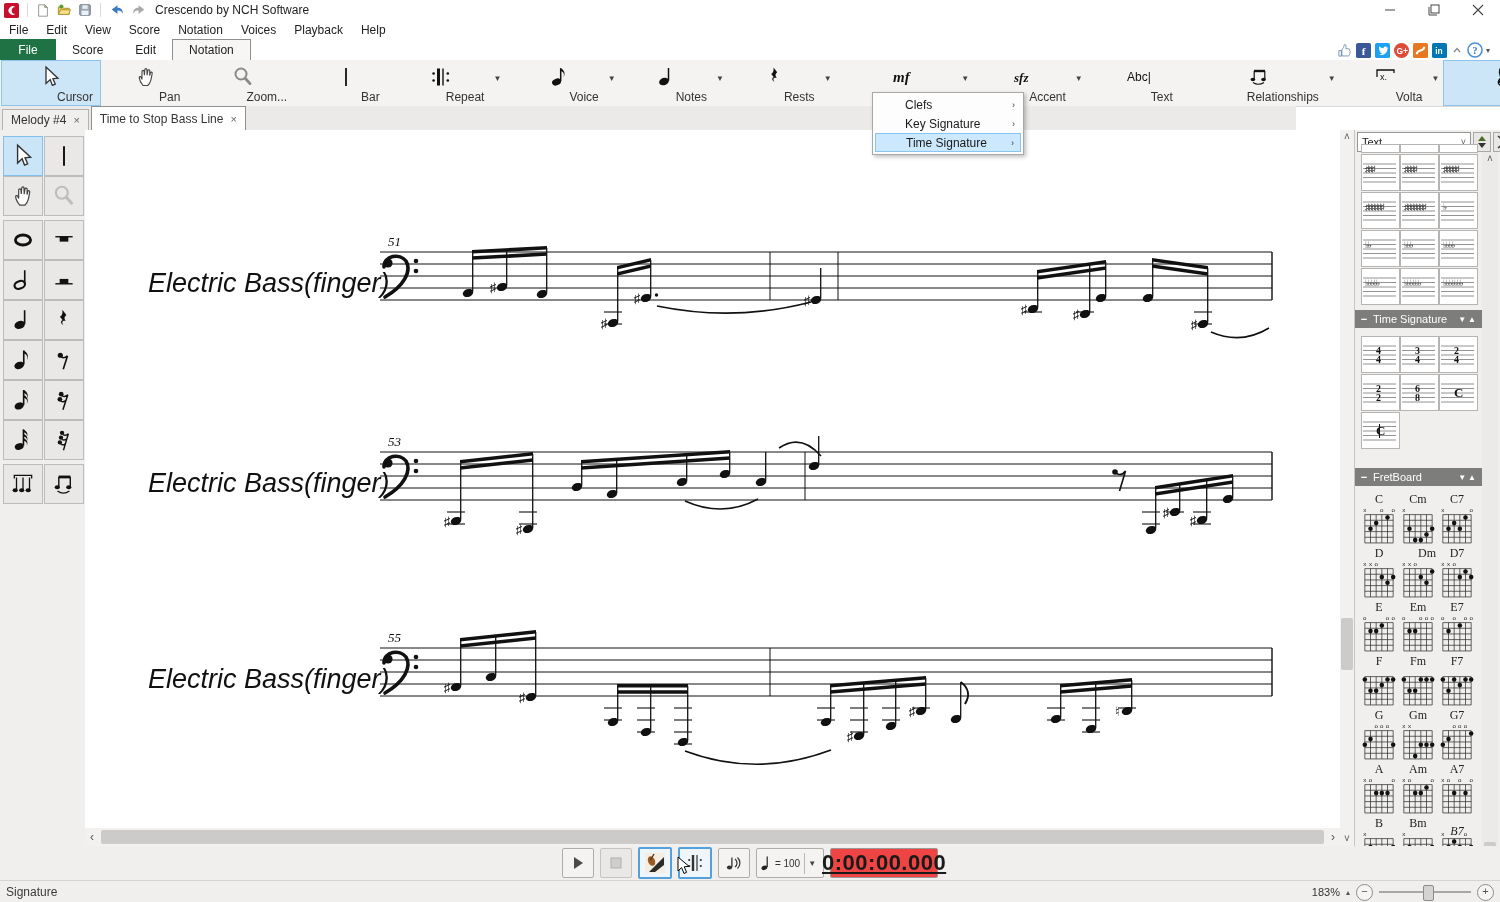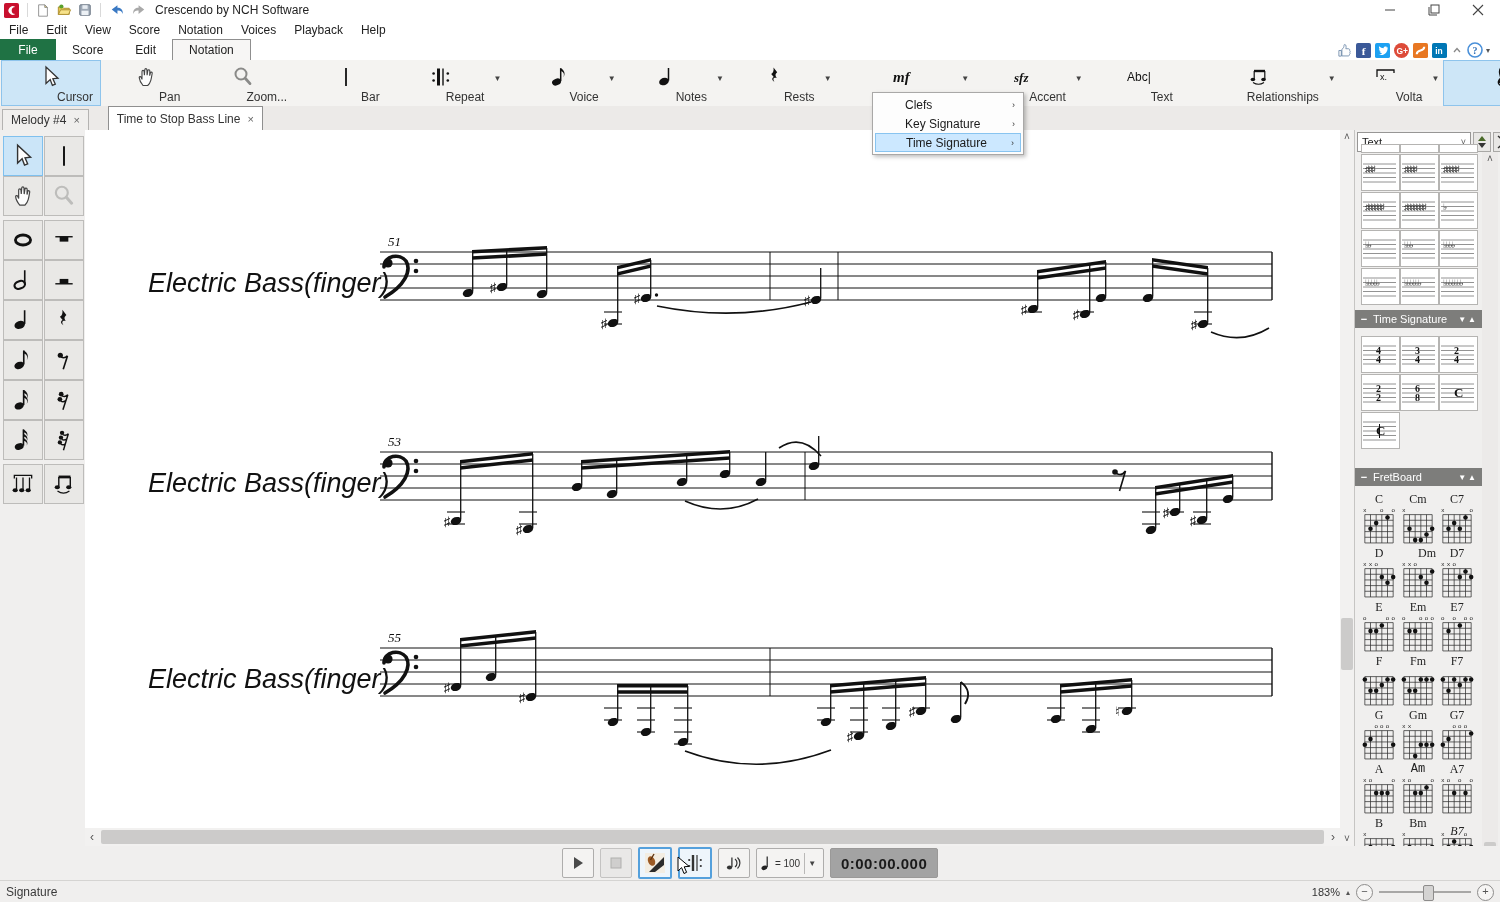--- a/index.html
+++ b/index.html
@@ -26,21 +26,21 @@
   
   .toolbar{position:absolute;left:0;top:60px;width:1500px;height:46px;background:#f4f3f1;border-bottom:1px solid #d8d7d5;display:flex;align-items:stretch;}
   .tbtn{display:flex;flex-direction:column;align-items:center;justify-content:flex-start;padding:3px 7px 1px 7px;margin:1px 1px;border:1px solid transparent;}
   .tbtn .ticon{height:26px;display:flex;align-items:center;justify-content:center;}
   .tbtn .tlabel{font-size:12px;color:#333;white-space:nowrap;margin-left:48px;}
   .tbtn.selected{background:#cde6f7;border:1px solid #8ec4ec;}
   .tbtn-wrap{display:flex;align-items:center;}
   .dd{font-size:8px;color:#444;margin:0 3px 10px 0;}
   .tsep{width:1px;background:#c9c8c6;margin:2px 4px;}
   
-  .tabbar{position:absolute;left:0;top:106px;width:1500px;height:24px;background:#eceae8;display:flex;align-items:flex-end;gap:17px;}
+  .tabbar{position:absolute;left:0;top:106px;width:1296px;height:24px;background:#eceae8;display:flex;align-items:flex-end;}
   .dtab{height:20px;display:flex;align-items:center;padding:0 8px;margin-left:2px;background:#f0efed;border:1px solid #b4b3b1;border-bottom:none;font-size:12px;color:#333;}
   .dtab.active{background:#fff;height:23px;border-color:#8f8f8f;}
   .dtab .x{margin-left:7px;color:#666;font-size:11px;}
   
   .toolbox{position:absolute;left:0;top:130px;width:85px;height:716px;background:#f0efee;}
   .pbtn{position:absolute;width:38px;height:38px;background:#e9e8e6;border:1px solid #bdbcba;display:flex;align-items:center;justify-content:center;}
   .pbtn.selected{background:#cbe5f8;border-color:#7fc0ee;}
   .pbtn.disabled svg{opacity:.45;}
   .scorearea{position:absolute;left:85px;top:130px;width:1255px;height:698px;background:#fff;}
   
@@ -62,22 +62,22 @@
   .chordlbl{position:absolute;width:36px;text-align:center;font-family:"Liberation Serif",serif;font-size:12px;color:#222;}
   .pscroll{position:absolute;left:127px;top:22px;width:16px;height:728px;background:#eceae9;}
   
   .playbar{position:absolute;left:0;top:846px;width:1500px;height:34px;background:#f0efee;display:flex;align-items:center;justify-content:center;gap:6px;}
   .pbbtn{width:30px;height:28px;background:#f4f3f2;border:1px solid #aeadac;border-radius:2px;display:flex;align-items:center;justify-content:center;}
   .pbbtn.sel{border:2px solid #54a0dc;background:#eef5fb;}
   .pbbtn.dis{background:#e9e8e7;border-color:#c4c3c2;}
   .tempo{height:28px;background:#f4f3f2;border:1px solid #aeadac;border-radius:2px;display:flex;align-items:center;padding:0 4px;gap:4px;}
   .tempo .tval{font-size:10px;color:#333;}
   .tempo .tdd{border-left:1px solid #b9b8b7;padding:6px 3px;font-size:8px;color:#444;}
-  .timebox{width:106px;height:28px;background:#a3a3a3;border:1px solid #9a9998;border-radius:2px;display:flex;align-items:center;justify-content:center;
-           font-size:15px;font-weight:bold;color:#1a1a1a;letter-spacing:0.5px;}
+  .timebox{width:106px;height:28px;background:#ef4444;border:1px solid #9a9998;border-radius:2px;display:flex;align-items:center;justify-content:center;
+           font-size:22px;font-weight:bold;color:#1a1a1a;letter-spacing:0.5px;text-decoration:underline;}
   
   .statusbar{position:absolute;left:0;top:880px;width:1500px;height:22px;background:#f0efee;border-top:1px solid #d5d4d2;}
   .statusapp{position:absolute;left:6px;top:4px;font-size:12px;color:#3a3a3a;}
   .zoomctl{position:absolute;right:6px;top:2px;display:flex;align-items:center;gap:6px;height:18px;}
   .zlabel{font-size:11px;color:#333;}
   .zcirc{width:15px;height:15px;border:1px solid #8d8c8b;border-radius:50%;color:#555;font-size:11px;line-height:13px;text-align:center;background:#f6f5f4;}
   .ztrack{position:relative;width:92px;height:2px;background:#a8a7a6;}
   .zthumb{position:absolute;top:-6px;left:44px;width:9px;height:14px;background:#d4d3d2;border:1px solid #8d8c8b;border-radius:2px;}
   
   .cmenu{position:absolute;background:#fdfdfd;border:1px solid #a9a8a7;box-shadow:2px 2px 4px rgba(0,0,0,.25);z-index:50;padding:2px;}
@@ -1263,21 +1263,21 @@
             <line x1="3" y1="28" x2="33" y2="28" stroke="#333" stroke-width="0.8"></line>
             <line x1="3" y1="34" x2="33" y2="34" stroke="#333" stroke-width="0.8"></line>
             <line x1="3" y1="40" x2="33" y2="40" stroke="#333" stroke-width="0.8"></line>
             <text x="3" y="7.5" font-size="6.5" fill="#222" text-anchor="middle">x</text>
             <text x="9" y="7.5" font-size="6.5" fill="#222" text-anchor="middle">o</text>
             <text x="33" y="7.5" font-size="6.5" fill="#222" text-anchor="middle">o</text>
             <circle cx="15" cy="19" r="2.4" fill="#111"></circle>
             <circle cx="21" cy="19" r="2.4" fill="#111"></circle>
             <circle cx="27" cy="19" r="2.4" fill="#111"></circle>
           </svg></div>
-        <div class="chordlbl" style="left:45px;top:632px;font-family:Liberation Mono, monospace;">Am</div>
+        <div class="chordlbl" style="left:45px;top:632px;">Am</div>
         <div class="abs" style="left:46px;top:645px;"><svg width="34" height="40" viewBox="0 0 36 42">
             <line x1="3" y1="10" x2="3" y2="40" stroke="#333" stroke-width="0.8"></line>
             <line x1="9" y1="10" x2="9" y2="40" stroke="#333" stroke-width="0.8"></line>
             <line x1="15" y1="10" x2="15" y2="40" stroke="#333" stroke-width="0.8"></line>
             <line x1="21" y1="10" x2="21" y2="40" stroke="#333" stroke-width="0.8"></line>
             <line x1="27" y1="10" x2="27" y2="40" stroke="#333" stroke-width="0.8"></line>
             <line x1="33" y1="10" x2="33" y2="40" stroke="#333" stroke-width="0.8"></line>
             <line x1="3" y1="10" x2="33" y2="10" stroke="#333" stroke-width="0.8"></line>
             <line x1="3" y1="16" x2="33" y2="16" stroke="#333" stroke-width="0.8"></line>
             <line x1="3" y1="22" x2="33" y2="22" stroke="#333" stroke-width="0.8"></line>

